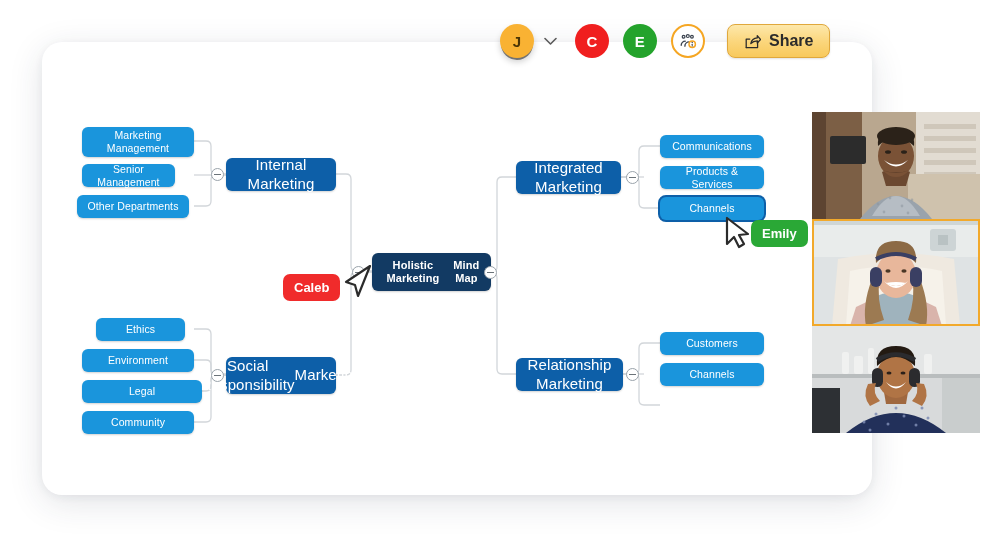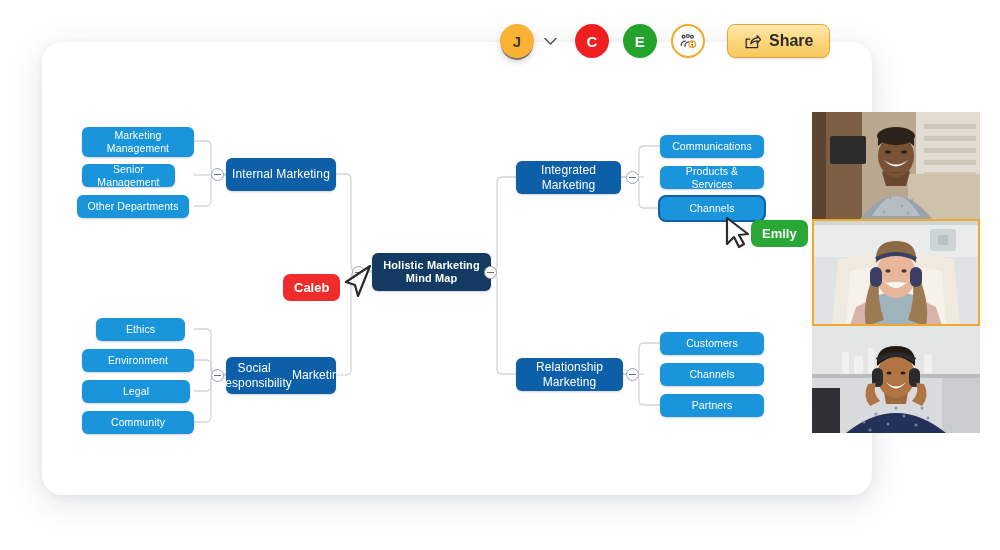--- a/index.html
+++ b/index.html
@@ -69,21 +69,21 @@
     color: #ffffff;
     border-radius: 6px;
     font-size: 10.5px;
     line-height: 1.22;
     letter-spacing: .1px;
     padding: 2px 6px;
     box-shadow: 0 1px 2px rgba(0,0,0,.18);
     cursor: pointer;
   }
   .node.leaf   { background: #1a95dc; }
-  .node.branch { background: #0d5fa8; font-size: 12px; }
+  .node.branch { background: #0d5fa8; font-size: 15px; }
   .node.root   { background: #123a63; font-size: 11px; font-weight: 600; }
   .node.sel    { box-shadow: 0 0 0 2px #0d5fa8, 0 1px 2px rgba(0,0,0,.18); }
 
   
   .toggle {
     position: absolute; width: 13px; height: 13px;
     border-radius: 50%; border: 1px solid #9aa3ab; background: #fff;
     display: flex; align-items: center; justify-content: center;
     cursor: pointer; z-index: 4;
   }
@@ -194,36 +194,36 @@
     <div class="node leaf" style="left:68px; top:195px; width:112px; height:23px;margin-left:9px;">
       <span>Other Departments</span>
     </div>
 
     <div class="node leaf" style="left:96px; top:318px; width:89px; height:23px;text-align:center;">
       <span>Ethics</span>
     </div>
     <div class="node leaf" style="left:82px; top:349px; width:112px; height:23px;">
       <span>Environment</span>
     </div>
-    <div class="node leaf" style="left:82px; top:380px; width:108px; height:23px;">
+    <div class="node leaf" style="left:82px; top:380px; width:120px; height:23px;">
       <span>Legal</span>
     </div>
     <div class="node leaf" style="left:82px; top:411px; width:112px; height:23px;">
       <span>Community</span>
     </div>
 
     <div class="node branch" style="left:226px; top:158px; width:110px; height:33px;">
       <span>Internal Marketing</span>
     </div>
     <div class="node branch" style="left:226px; top:357px; width:110px; height:37px; flex-direction:row;">
       <span>Social Responsibility</span>
       <span>Marketing</span>
     </div>
 
-    <div class="node root" style="left:372px; top:253px; width:119px; height:38px; flex-direction:column;align-items:center;">
+    <div class="node root" style="left:372px; top:253px; width:119px; height:38px; flex-direction:row;align-items:center;">
       <span>Holistic Marketing</span>
       <span>Mind Map</span>
     </div>
 
     <div class="node branch" style="left:516px; top:161px; width:105px; height:33px;">
       <span>Integrated Marketing</span>
     </div>
     <div class="node branch" style="left:516px; top:358px; width:107px; height:33px;">
       <span>Relationship Marketing</span>
     </div>
@@ -236,23 +236,20 @@
     </div>
     <div class="node leaf sel" style="left:660px; top:197px; width:104px; height:23px;">
       <span>Channels</span>
     </div>
 
     <div class="node leaf" style="left:660px; top:332px; width:104px; height:23px;">
       <span>Customers</span>
     </div>
     <div class="node leaf" style="left:660px; top:363px; width:104px; height:23px;">
       <span>Channels</span>
-    </div>
-    <div class="node leaf" style="left:660px; top:394px; width:104px; height:23px;">
-      <span>Partners</span>
     </div>
 
     <div class="toggle" style="left:211px; top:168px;">
         <i></i>
       </div>
     <div class="toggle" style="left:211px; top:369px;">
         <i></i>
       </div>
     <div class="toggle" style="left:352px; top:266px;">
         <i></i>

